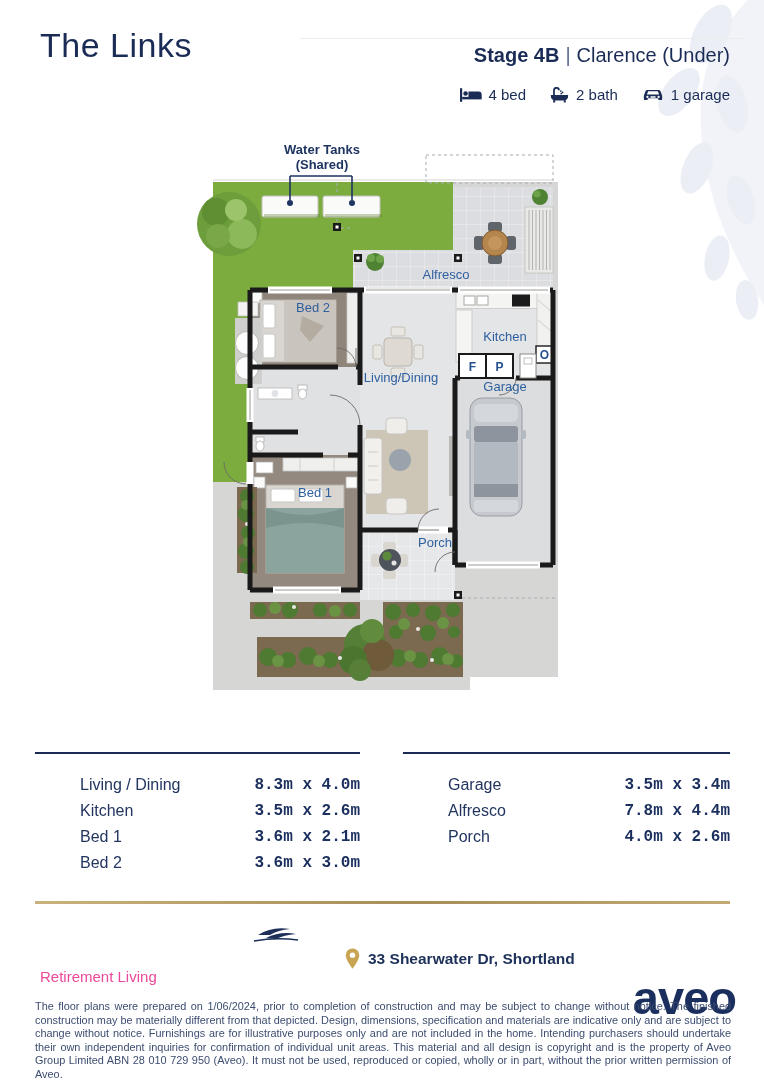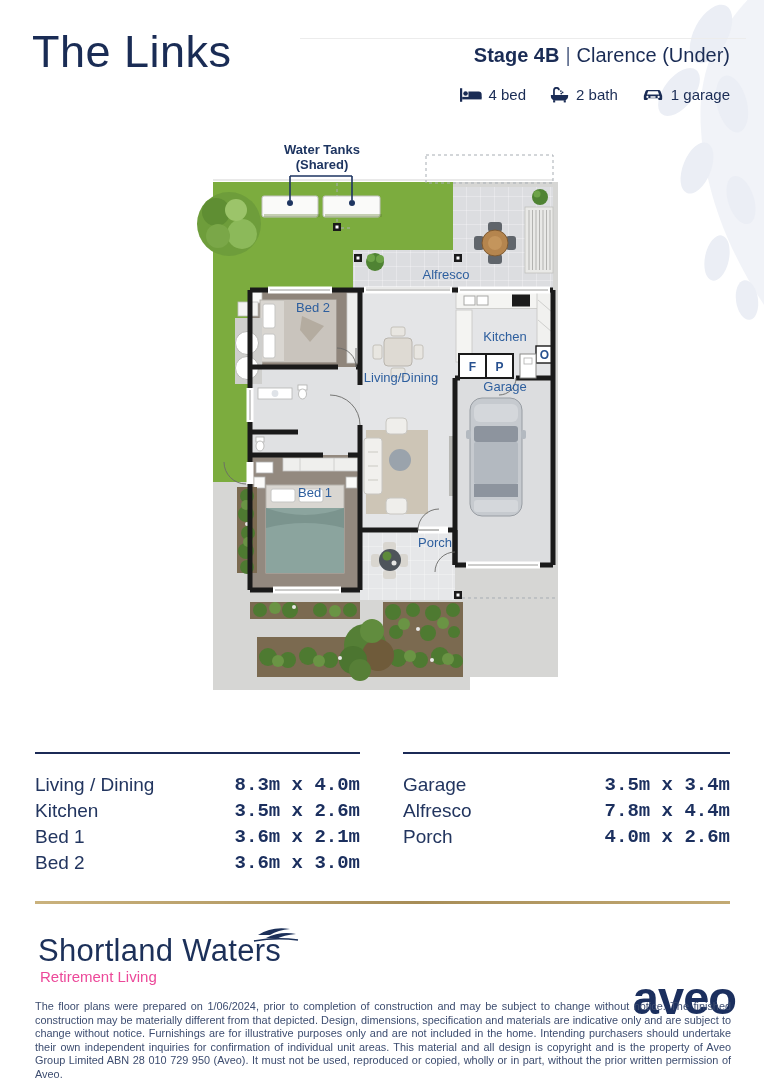--- a/index.html
+++ b/index.html
@@ -1,33 +1,33 @@
 <!DOCTYPE html>
 <html><head>
 <meta charset="utf-8">
 <style>
   html,body{margin:0;padding:0;background:#fff;}
   .page{position:relative;width:764px;height:1080px;background:#ffffff;overflow:hidden;
         font-family:"Liberation Sans","DejaVu Sans",sans-serif;color:#1b2f5e;}
   .abs{position:absolute;}
   
-  .title{left:32px;top:26px;font-size:45px;font-weight:400;color:#1a2c55;letter-spacing:.5px;}
+  .title{left:40px;top:26px;font-size:34px;font-weight:400;color:#1a2c55;letter-spacing:.5px;}
   .hairline{left:300px;top:38px;width:446px;height:1px;background:#ececec;}
   .stage-line{right:34px;top:44px;font-size:20px;color:#1a2c55;white-space:nowrap;}
   .stage-line .b{font-weight:700;margin-top:28px;}
   .stage-line .sep{color:#5a6a8c;font-weight:300;padding:0 6px;}
   .features{right:34px;top:86px;display:flex;gap:24px;align-items:center;font-size:15px;color:#1a2c55;}
   .feature{display:flex;align-items:center;gap:7px;}
   .feature svg{display:block;}
   .wm{right:0;top:0;z-index:0;}
   .z1{z-index:1;}
   
   .rule-navy{height:2px;background:#1b2a56;top:752px;}
   .dim-col{top:772px;display:flex;flex-direction:column;}
-  .dim-row{display:flex;justify-content:space-between;align-items:center;height:26px;font-size:19px;color:#22355f;}
+  .dim-row{display:flex;justify-content:space-between;align-items:center;height:26px;font-size:16px;color:#22355f;margin-left:45px;}
   .dim-row .v{font-weight:700;color:#1b2f5e;font-family:Liberation Mono, monospace;}
   .rule-gold{left:35px;top:901px;width:695px;height:2.5px;
              background:linear-gradient(90deg,#cab27d,#a78d57 55%,#c3aa74);}
   
   .brand{left:38px;top:933px;font-size:31px;color:#1c3059;letter-spacing:.3px;}
   .brand-sub{left:40px;top:968px;font-size:15px;color:#ec4899;}
   .addr{left:345px;top:948px;display:flex;align-items:center;gap:8px;font-size:15.5px;font-weight:700;color:#1c3059;}
   .aveo{right:28px;top:924px;font-size:47px;font-weight:700;color:#1b2f5e;letter-spacing:-1px;margin-top:46px;}
   .disclaimer{left:35px;top:1000px;width:696px;font-size:10.9px;line-height:13.6px;
               color:#3d4d70;text-align:justify;}
@@ -440,26 +440,32 @@
       <span class="v">7.8m x 4.4m</span>
     </div>
     <div class="dim-row">
       <span>Porch</span>
       <span class="v">4.0m x 2.6m</span>
     </div>
   </div>
 
   <div class="abs rule-gold"></div>
 
-  <div class="abs brand">Shortland Waters</div>
   <svg class="abs" style="left:252px;top:925px;" width="48" height="18" viewBox="0 0 48 18">
     <path d="M6 10 Q20 1 38 4 Q26 5 18 10 Z" fill="#1c3059"></path>
     <path d="M14 13 Q28 6 44 9 Q32 10 24 14 Z" fill="#1c3059"></path>
     <path d="M2 16 Q24 12 46 15" stroke="#1c3059" stroke-width="1.6" fill="none"></path>
   </svg>
   <div class="abs brand-sub">Retirement Living</div>
 
+  <div class="abs addr">
+    <svg width="15" height="21" viewBox="0 0 20 27">
+      <path d="M10 0 a9 9 0 0 1 9 9 c0 6.5 -9 18 -9 18 s-9 -11.5 -9 -18 a9 9 0 0 1 9 -9 z" fill="#c9a553"></path>
+      <circle cx="10" cy="9" r="3.6" fill="#ffffff"></circle>
+    </svg>
+    <span>33 Shearwater Dr, Shortland</span>
+  </div>
 
   <div class="abs aveo">aveo</div>
 
   <div class="abs disclaimer">The floor plans were prepared on 1/06/2024, prior to completion of construction and may be subject to change without notice. The finished construction may be materially different from that depicted. Design, dimensions, specification and materials are indicative only and are subject to change without notice. Furnishings are for illustrative purposes only and are not included in the home. Intending purchasers should undertake their own independent inquiries for confirmation of individual unit areas. This material and all design is copyright and is the property of Aveo Group Limited ABN 28 010 729 950 (Aveo). It must not be used, reproduced or copied, wholly or in part, without the prior written permission of Aveo.</div>
 
 </div>
 
 </body></html>

